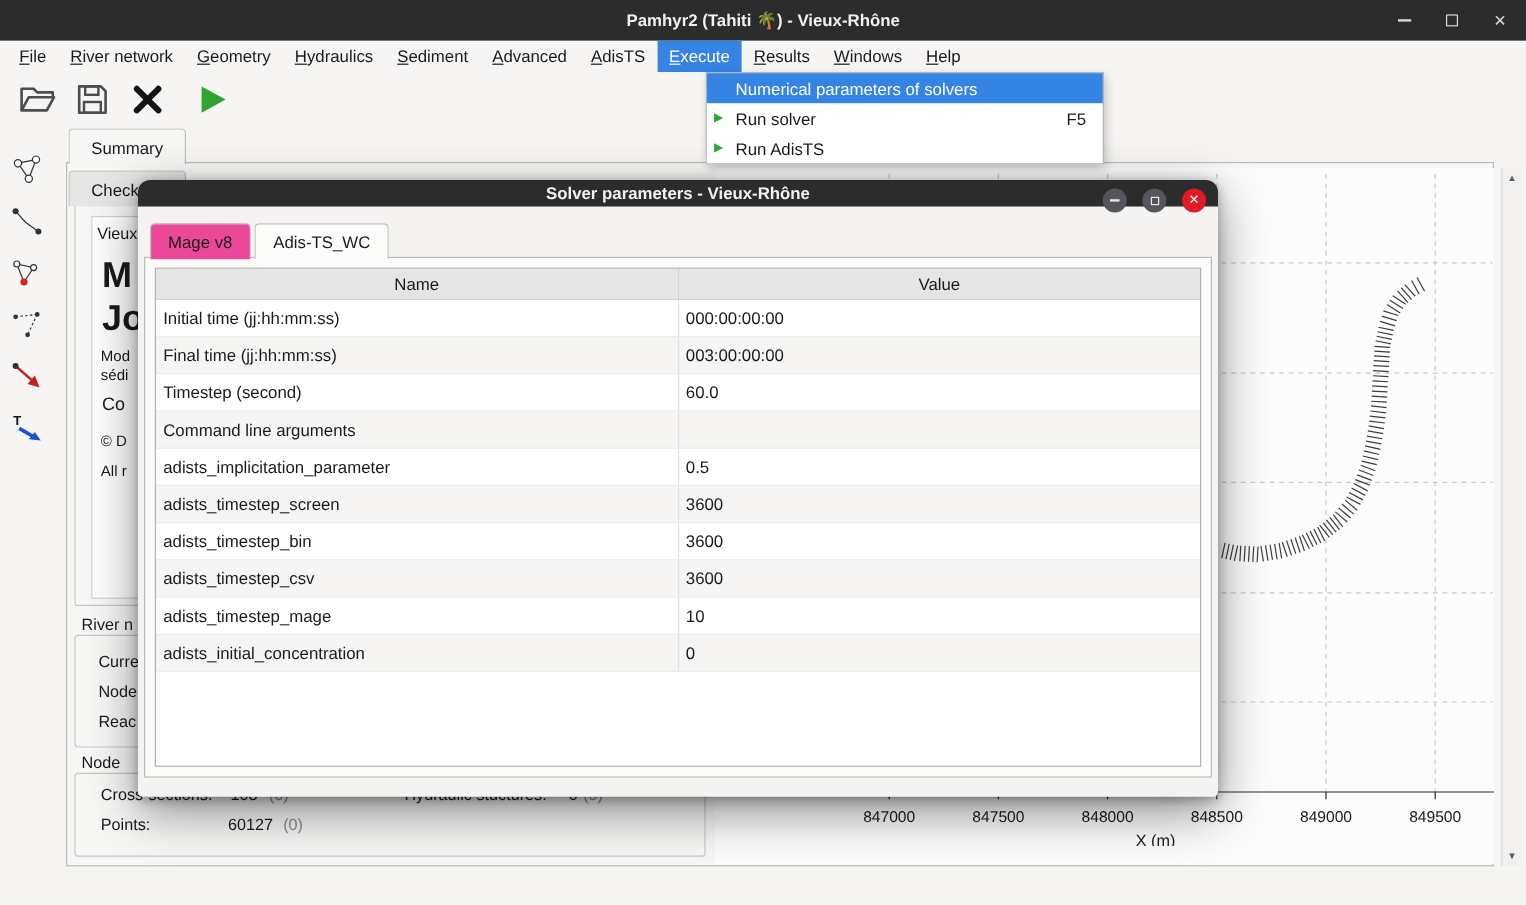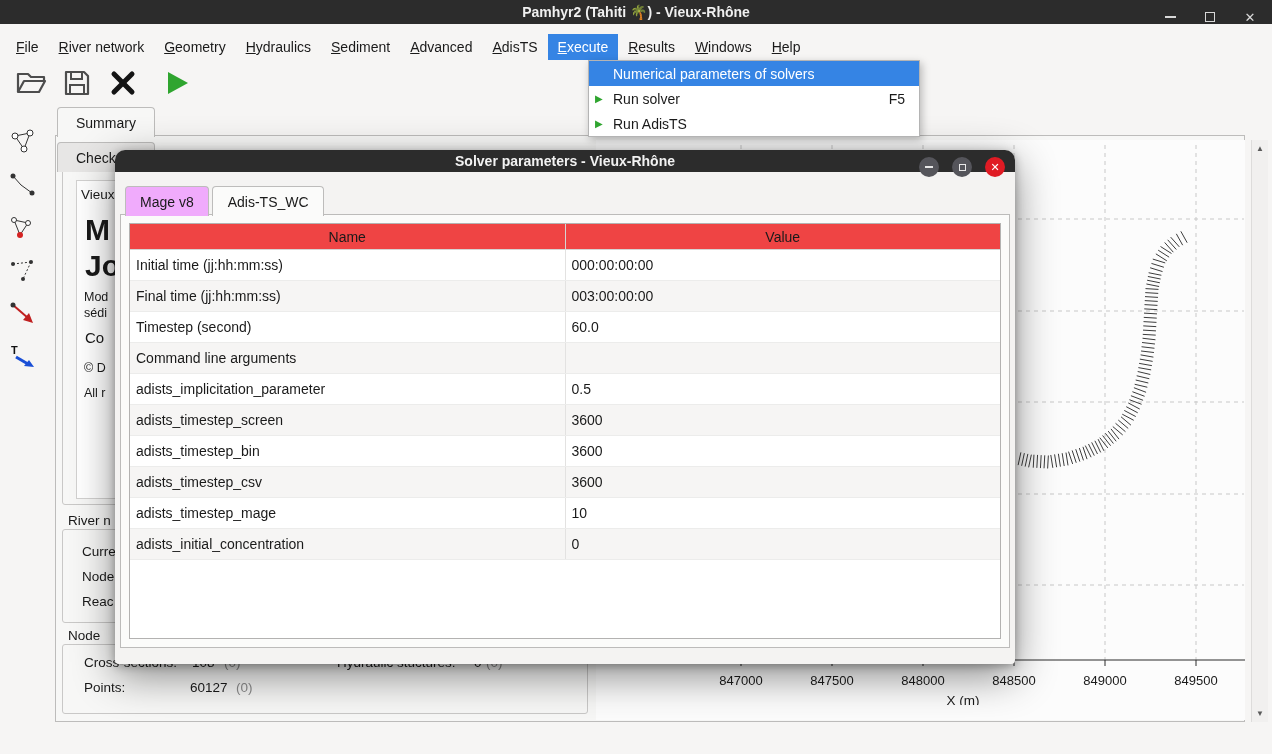--- a/index.html
+++ b/index.html
@@ -2,21 +2,21 @@
 <html><head>
 <meta charset="utf-8">
 <style>
   html,body{margin:0;padding:0;}
   body{
     width:1272px;height:754px;position:relative;overflow:hidden;
     font-family:"Liberation Sans","DejaVu Sans",sans-serif;
     background:#f6f5f4;color:#1a1a1a;font-size:14px;
   }
   
-  .titlebar{position:absolute;left:0;top:0;width:1272px;height:24px;background:#2c2c2c;
+  .titlebar{position:absolute;left:0;top:0;width:1272px;height:34px;background:#2c2c2c;
     display:flex;align-items:center;justify-content:center;}
   .title-text{color:#f0f0f0;font-weight:bold;font-size:14px;}
   .win-controls{position:absolute;right:14px;top:0;height:34px;display:flex;align-items:center;gap:24px;}
   .wc{width:16px;height:16px;display:flex;align-items:center;justify-content:center;}
   .wc-min-glyph{width:11px;height:2px;background:#d8d8d8;}
   .wc-max-glyph{width:10px;height:10px;border:1.5px solid #d8d8d8;box-sizing:border-box;}
   .wc-close-glyph{color:#d8d8d8;font-size:13px;line-height:1;}
   
   .menubar{position:absolute;left:0;top:34px;width:1272px;height:26px;background:#f6f5f4;
     display:flex;align-items:stretch;padding-left:6px;box-sizing:border-box;}
@@ -69,30 +69,30 @@
     border-radius:10px 10px 4px 4px;box-shadow:0 12px 42px rgba(0,0,0,.45),0 2px 10px rgba(0,0,0,.3);}
   .dialog-titlebar{height:22px;background:#2c2c2c;border-radius:10px 10px 0 0;display:flex;align-items:center;
     justify-content:center;color:#f2f2f2;font-weight:bold;font-size:14px;position:relative;}
   .dialog-controls{position:absolute;right:10px;top:7px;display:flex;gap:13px;}
   .dlg-btn{width:20px;height:20px;border-radius:50%;background:#55555b;display:flex;align-items:center;justify-content:center;}
   .dlg-btn.close{background:#e01b24;}
   .glyph-min{width:8px;height:2px;background:#e8e8e8;}
   .glyph-max{width:7px;height:7px;border:1.5px solid #e8e8e8;box-sizing:border-box;}
   .glyph-x{color:#fff;font-size:11px;line-height:1;}
   .dialog-tabs{position:absolute;left:10px;top:36px;display:flex;gap:3px;z-index:2;}
-  .dtab{height:29px;padding:0 14px;display:flex;align-items:center;background:#f0abfc;
+  .dtab{height:29px;padding:0 14px;display:flex;align-items:center;background:#ec4899;
     border:1px solid #bdbcbb;border-bottom:none;border-radius:4px 4px 0 0;font-size:14px;position:relative;}
   .dtab.active{background:#fbfbfa;padding-left:15px;}
   .dtab.active::after{content:"";position:absolute;left:0;right:0;bottom:-1px;height:1px;background:#fbfbfa;}
   .dialog-panel{position:absolute;left:5px;top:64px;width:890px;height:434px;background:#fbfbfa;
     border:1px solid #bcbbba;box-sizing:border-box;}
   .param-box{position:absolute;left:8px;top:8px;width:872px;height:416px;background:#fff;
     border:1px solid #b3b2b1;overflow:hidden;box-sizing:border-box;}
   table.params{border-collapse:collapse;width:100%;table-layout:fixed;}
-  .params th{height:23px;background:#ef4444;border:1px solid #d5d4d3;border-top:none;font-weight:normal;font-size:14px;}
+  .params th{height:23px;background:#e5e5e5;border:1px solid #d5d4d3;border-top:none;font-weight:normal;font-size:14px;}
   .params th:first-child{border-left:none;}
   .params th:last-child{border-right:none;}
   .params td{height:30px;padding:0 6px;border-right:1px solid #e3e2e1;border-bottom:1px solid #ececeb;
     font-size:14px;overflow:hidden;white-space:nowrap;}
   .params td:last-child{border-right:none;}
   .params tr:nth-child(even) td{background:#f6f5f4;}
   u{text-decoration:underline;}
 </style>
 </head>
 <body>

